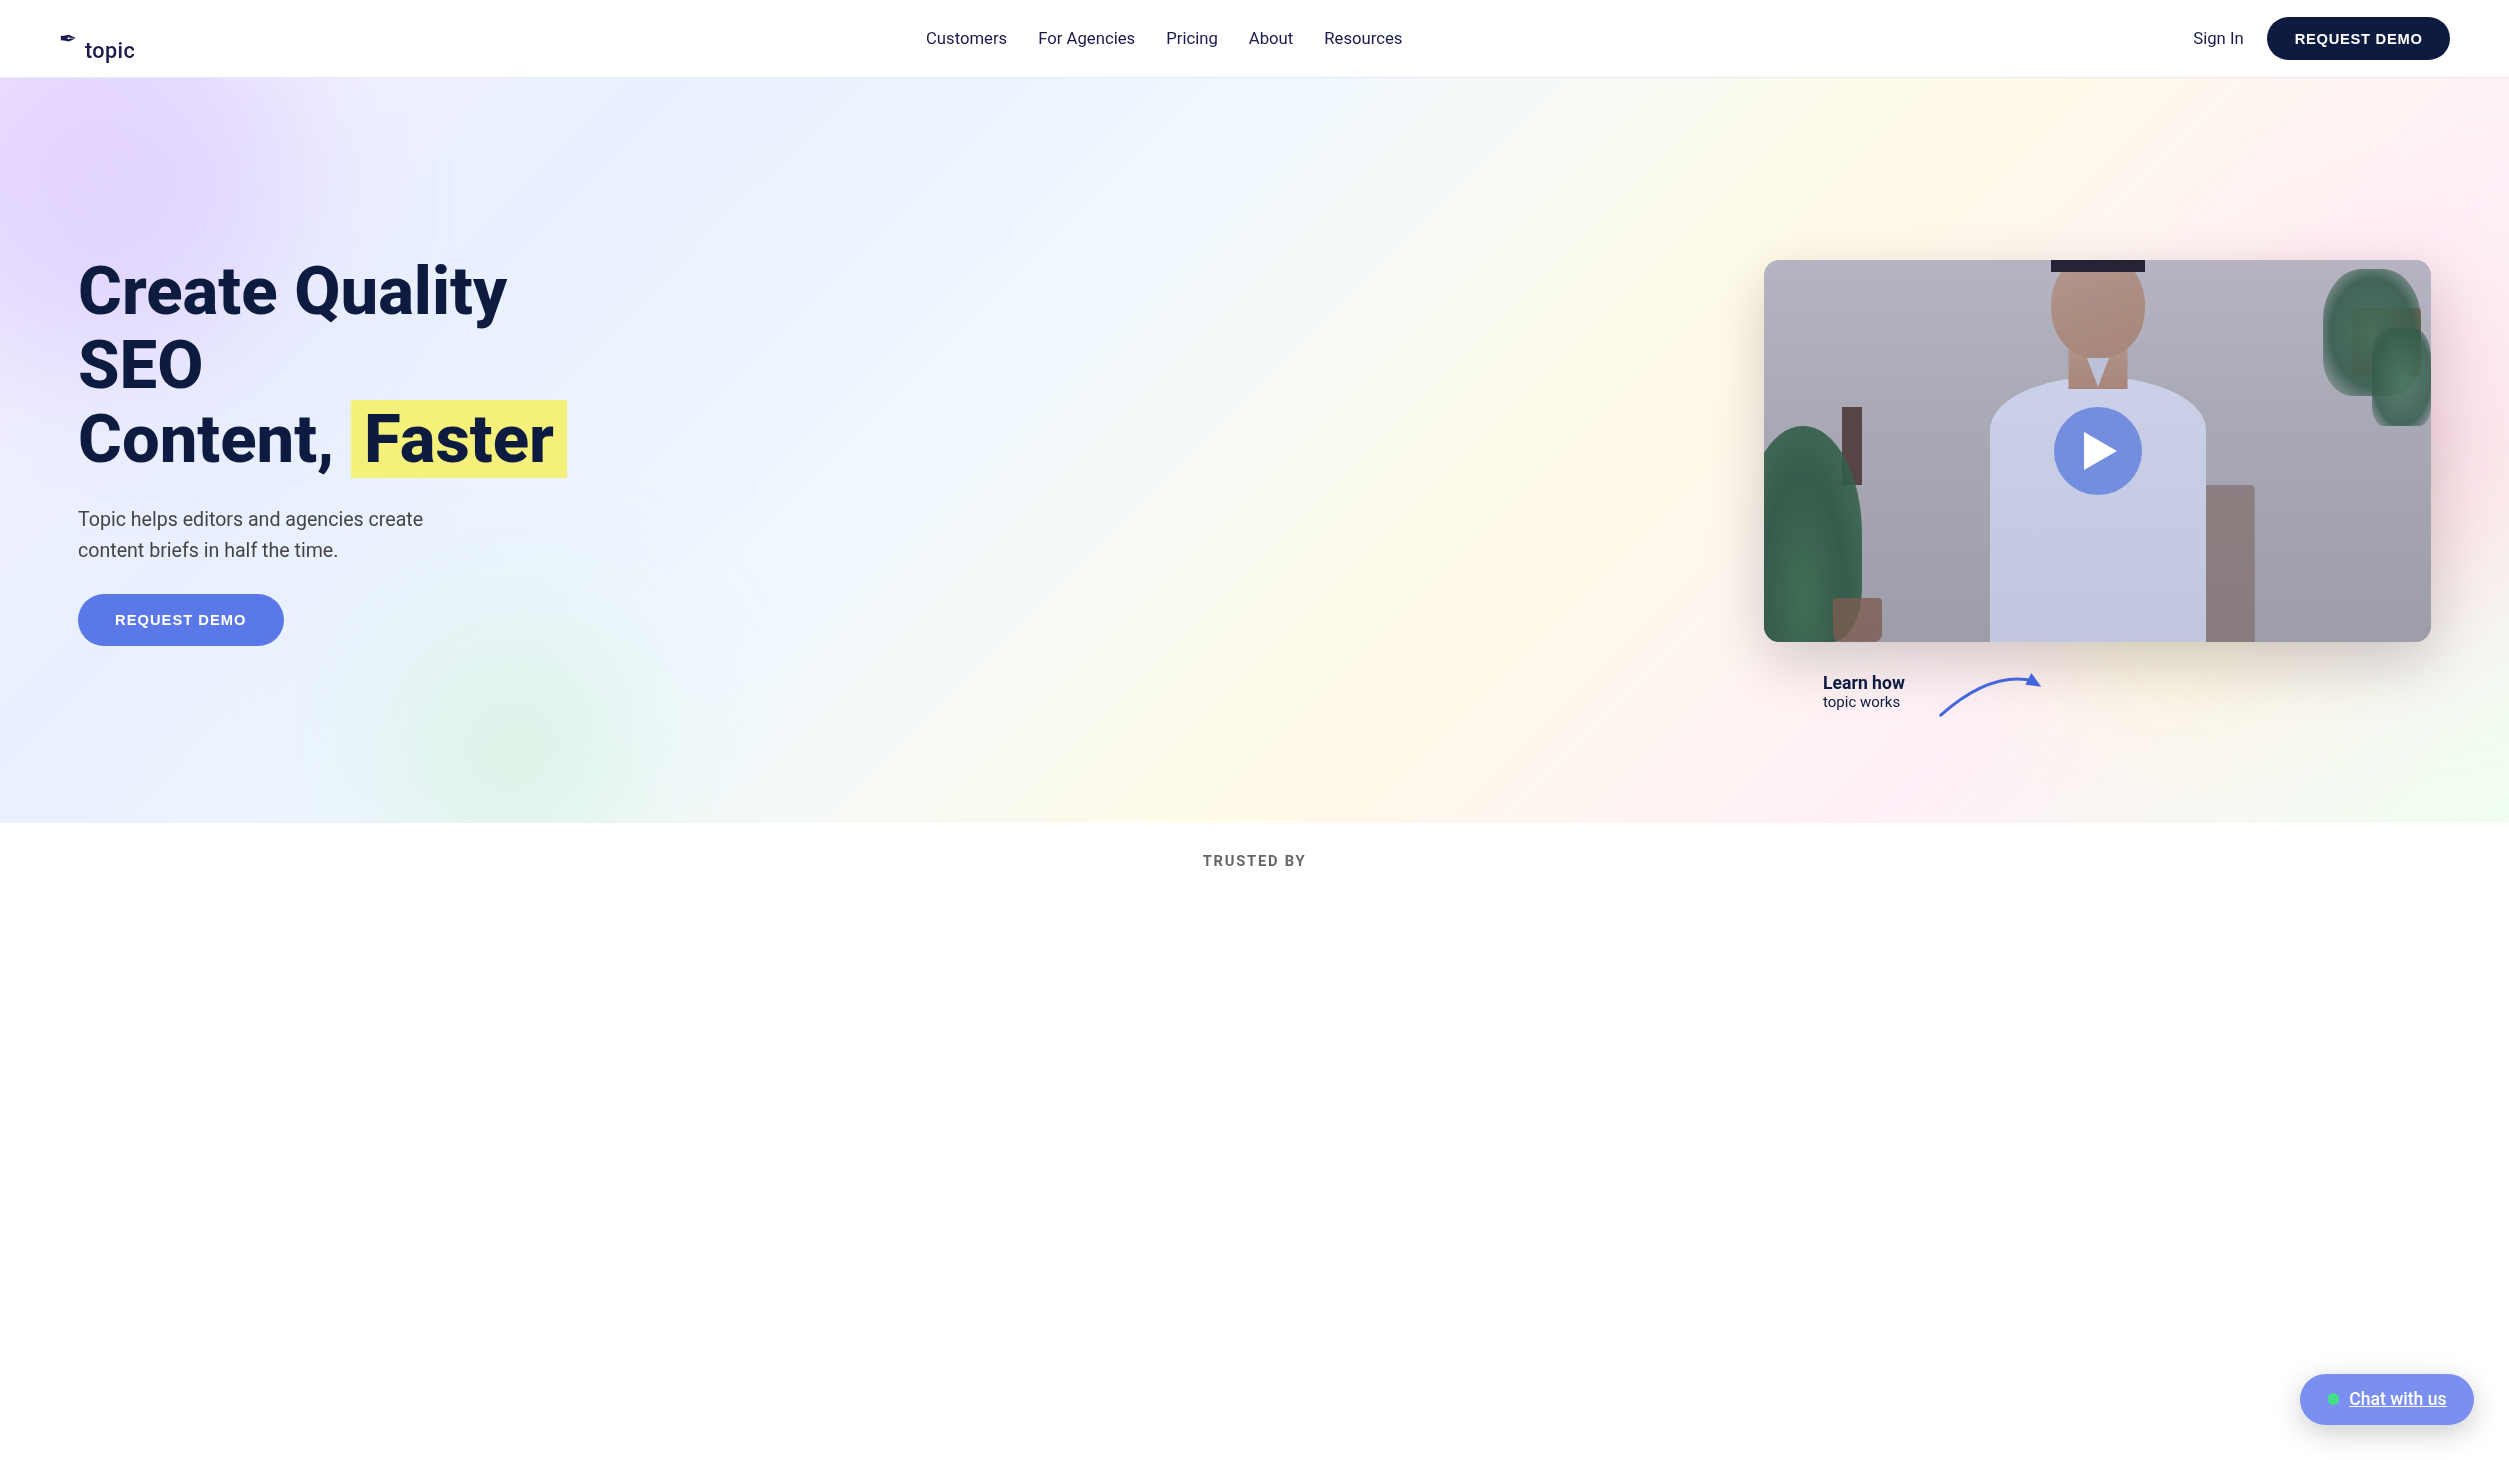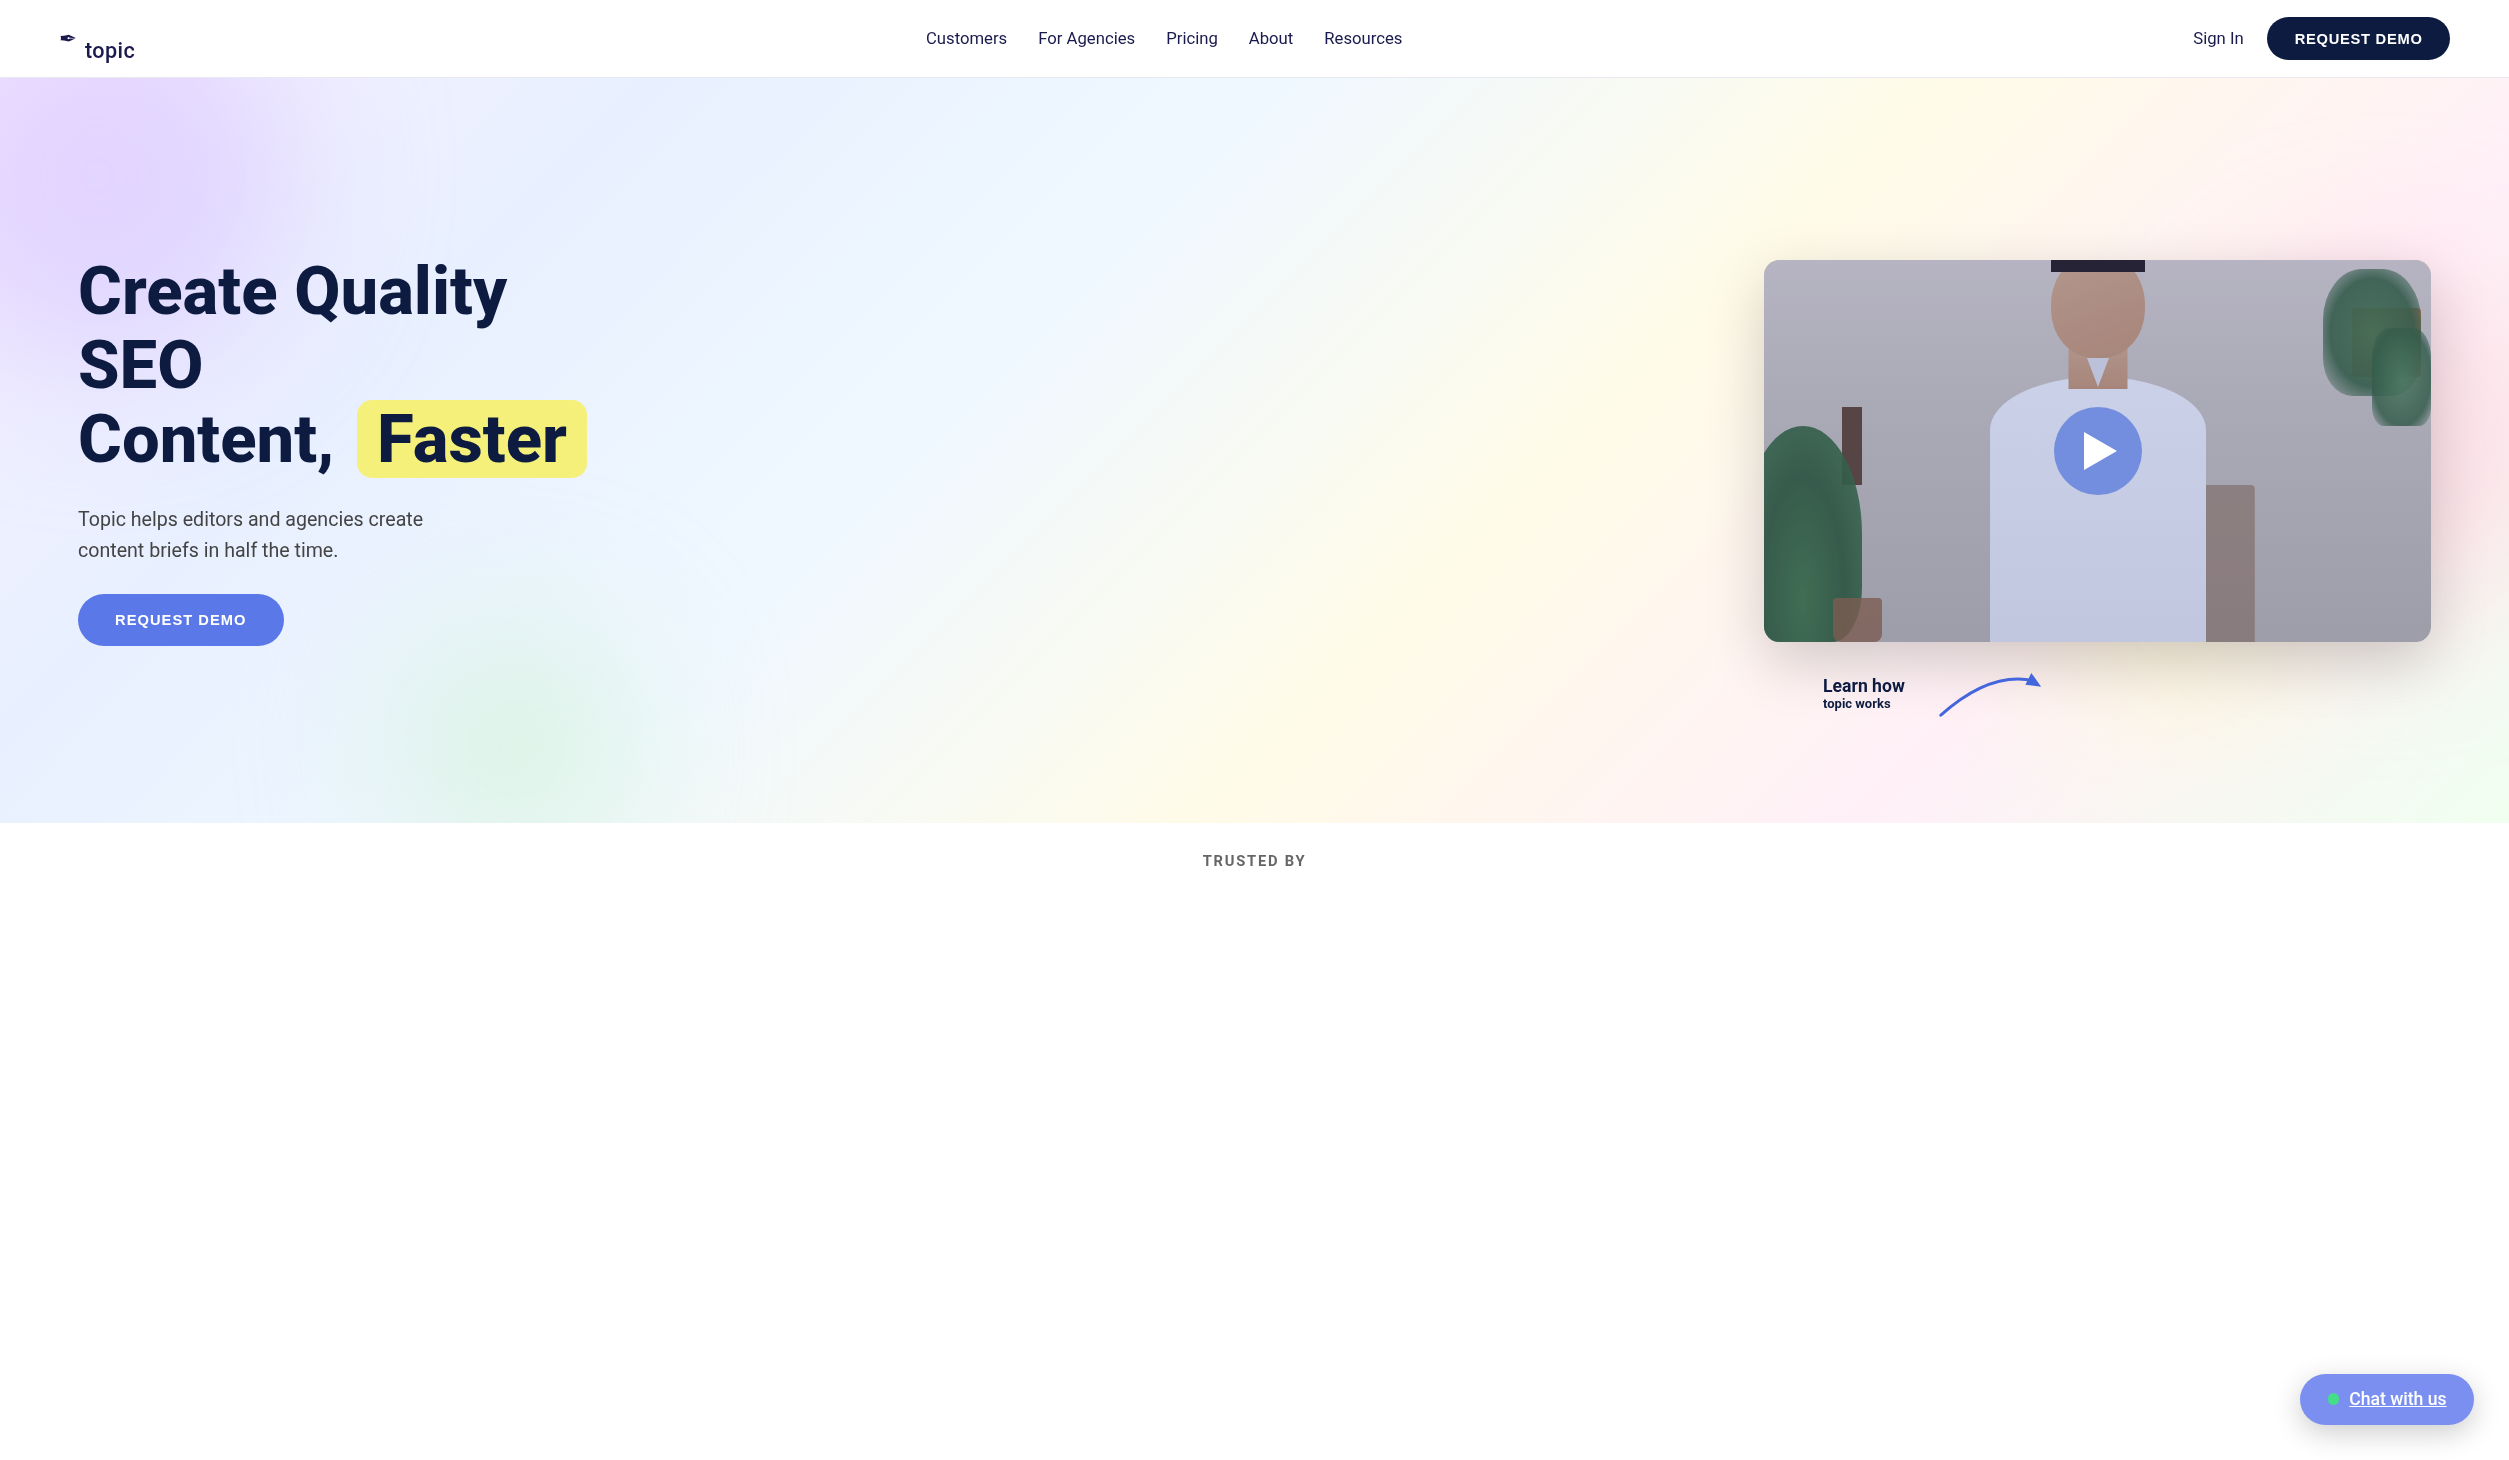--- a/index.html
+++ b/index.html
@@ -112,23 +112,22 @@
     .hero-heading {
       font-size: 67px;
       font-weight: 800;
       color: #0d1b40;
       line-height: 1.1;
       margin-bottom: 27.4px;
     }
 
     .highlight {
       background: #f4f07a;
-      border-radius: 15px;
-      padding: 0 20px;
-      margin-left: 6px;
+      border-radius: 0;
+      padding: 0 13px;
     }
 
     .hero-subtext {
       font-size: 19.6px;
       color: #444;
       line-height: 1.6;
       margin-bottom: 28px;
       font-weight: 400;
     }
 
@@ -368,21 +367,21 @@
 
         <div class="play-overlay">
           <div class="play-btn">
             <div class="play-triangle"></div>
           </div>
         </div>
       </div>
 
       <div style="position:absolute;bottom:-69px;left:59px;display:flex;flex-direction:column;margin-top:36px;">
         <span style="font-size:17.6px;font-weight:700;color:#0d1b40;">Learn how</span>
-        <span style="font-size:13px;font-weight:700;color:#0d1b40;">topic works</span>
+        <span style="font-size:15px;font-weight:400;color:#0d1b40;">topic works</span>
       </div>
 
       <svg style="position:absolute;bottom:-88px;left:167px;" width="118" height="69" viewBox="0 0 120 70">
         <path d="M10,55 Q60,10 105,20" stroke="#4466dd" stroke-width="3" fill="none" stroke-linecap="round"></path>
         <polygon points="102,12 112,26 96,24" fill="#4466dd"></polygon>
       </svg>
     </div>
   </div>
 </section>
 

